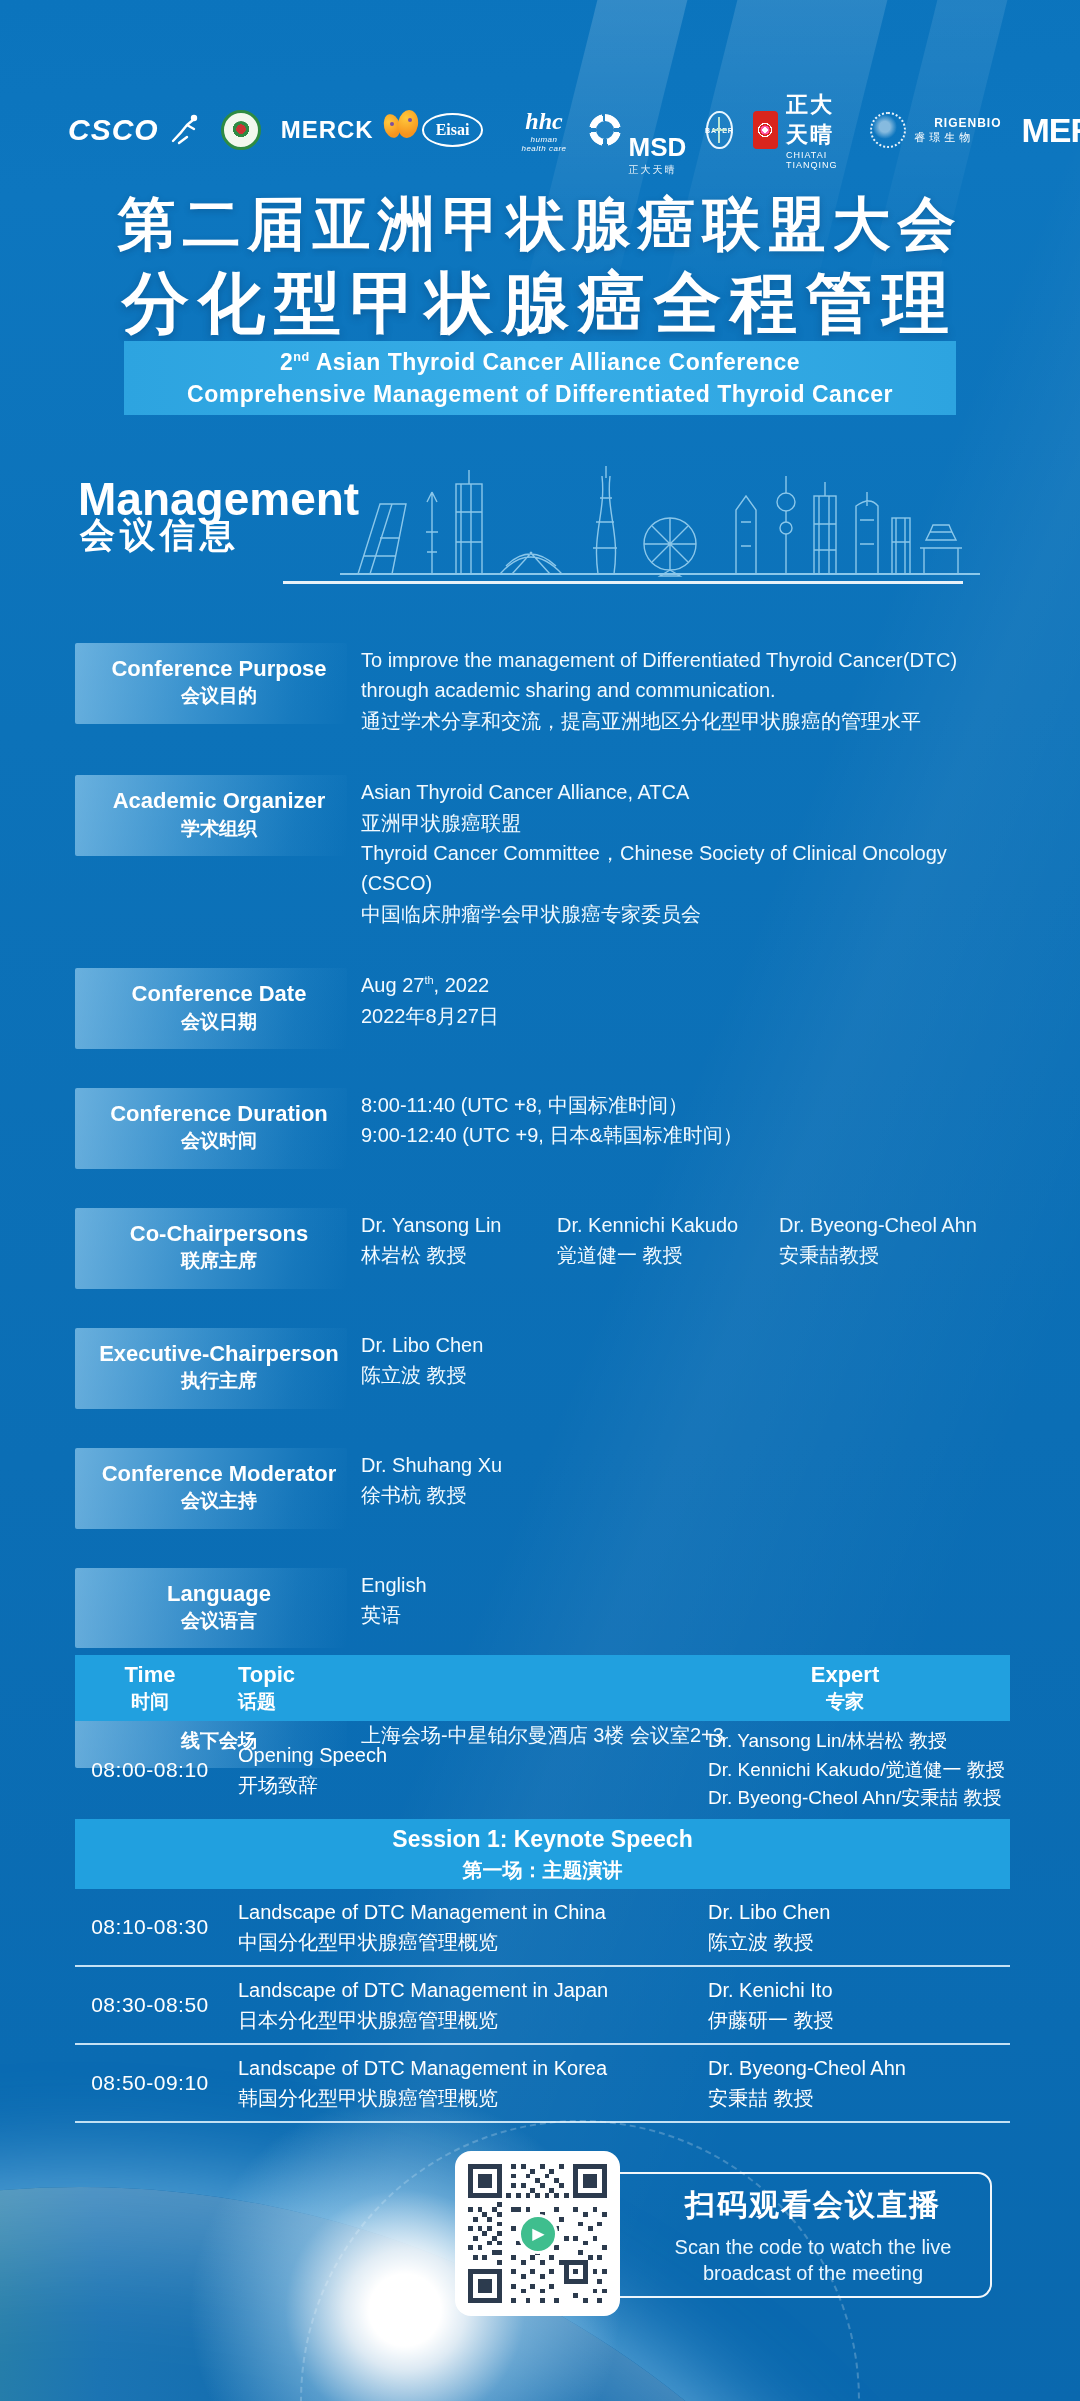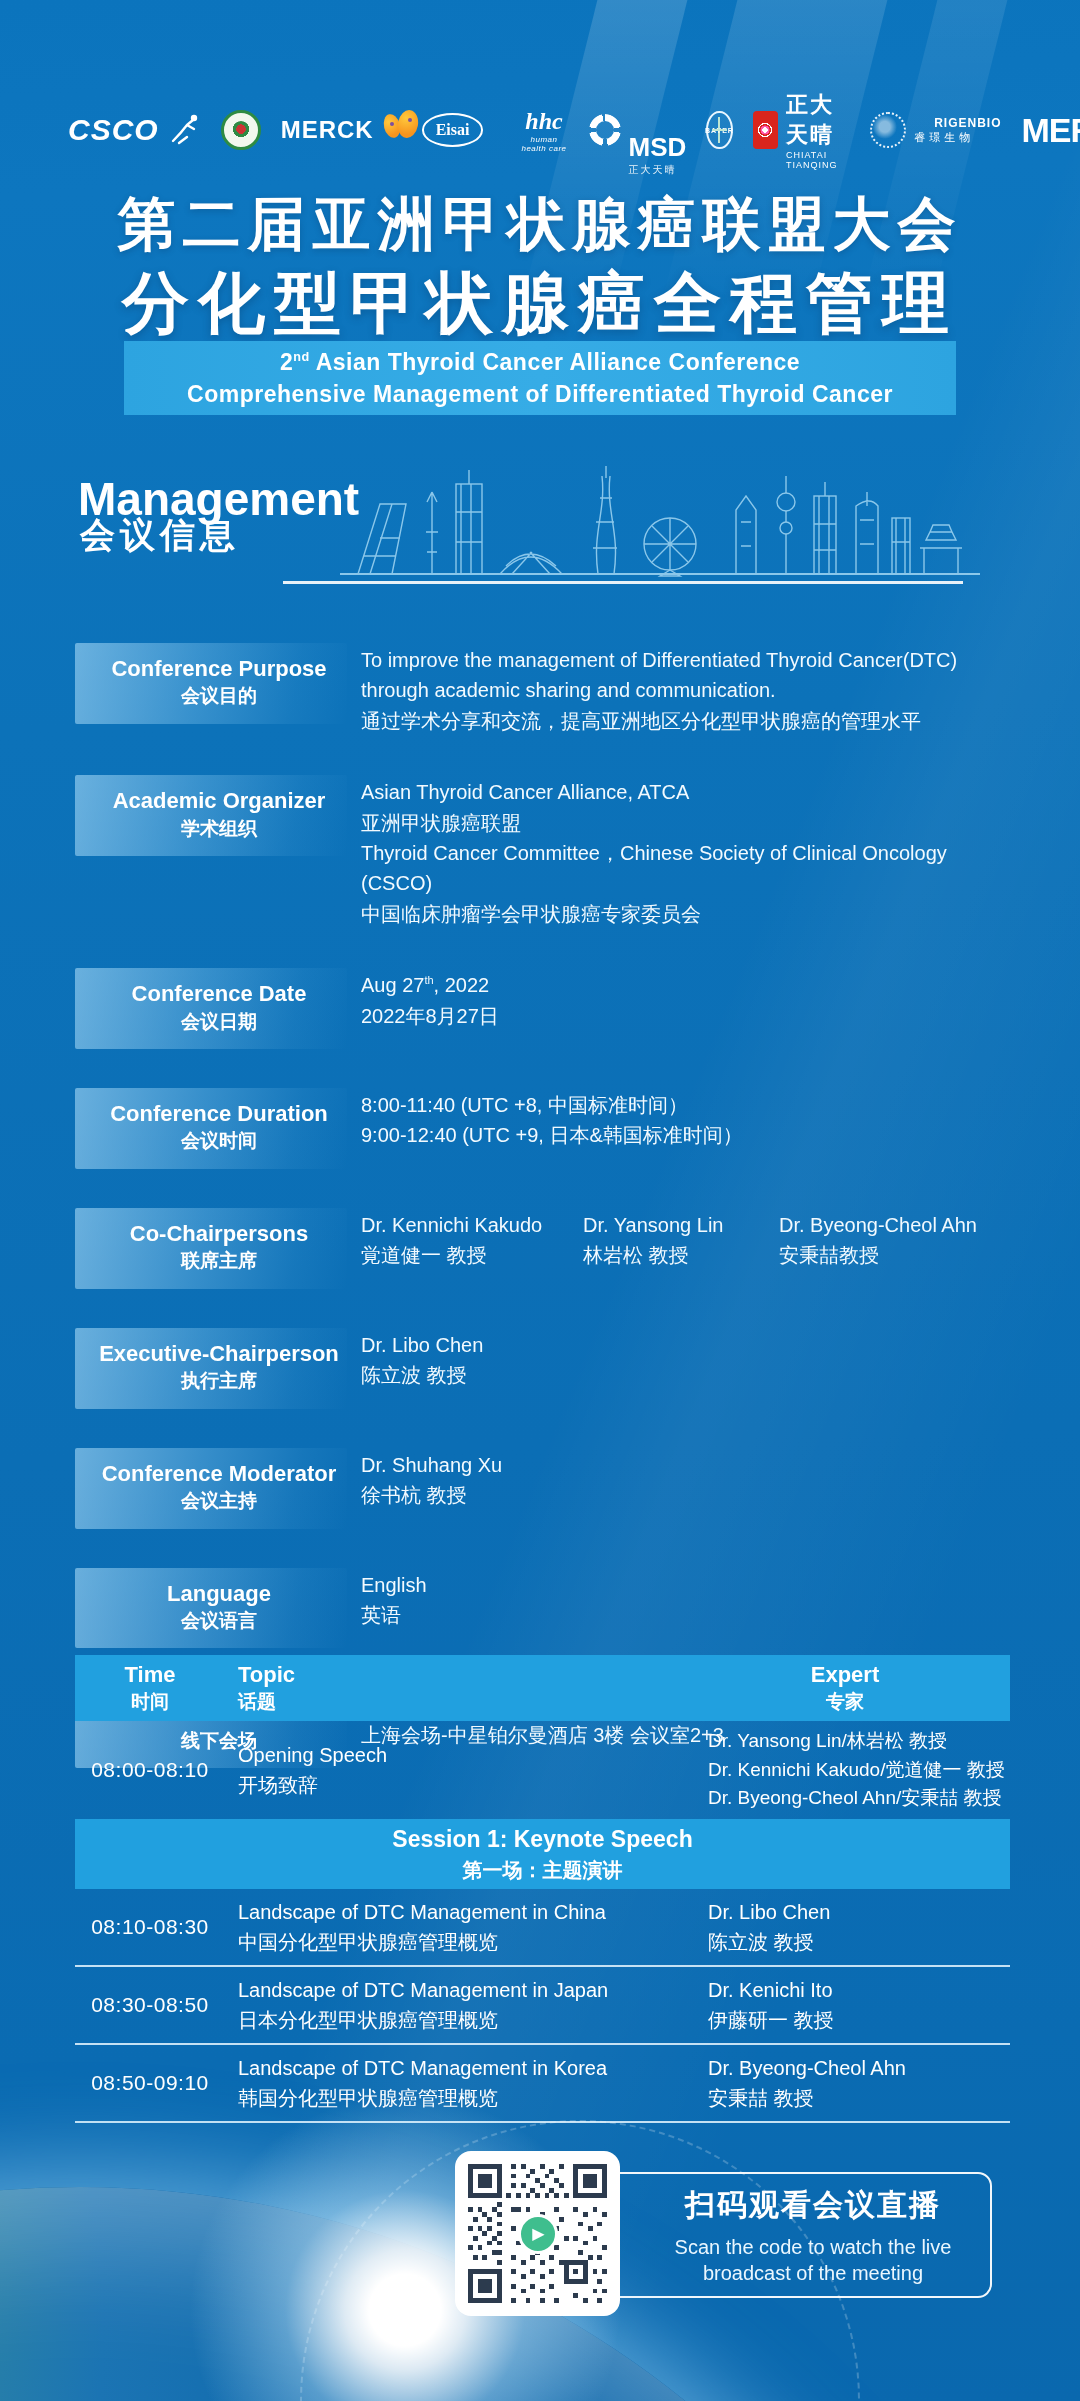--- a/index.html
+++ b/index.html
@@ -279,27 +279,27 @@
         <div>9:00-12:40 (UTC +9, 日本&amp;韩国标准时间）</div>
       </div>
     </div>
 
     <div class="info-row">
       <div class="info-label">
         <div class="en">Co-Chairpersons</div>
         <div class="cn">联席主席</div>
       </div>
       <div class="info-body cols">
+        <div class="col">
+          <div>Dr. Yansong Lin</div>
+          <div>林岩松 教授</div>
+        </div>
         <div class="col mid">
           <div>Dr. Kennichi Kakudo</div>
           <div>覚道健一 教授</div>
-        </div>
-        <div class="col">
-          <div>Dr. Yansong Lin</div>
-          <div>林岩松 教授</div>
         </div>
         <div class="col">
           <div>Dr. Byeong-Cheol Ahn</div>
           <div>安秉喆教授</div>
         </div>
       </div>
     </div>
 
     <div class="info-row">
       <div class="info-label">

